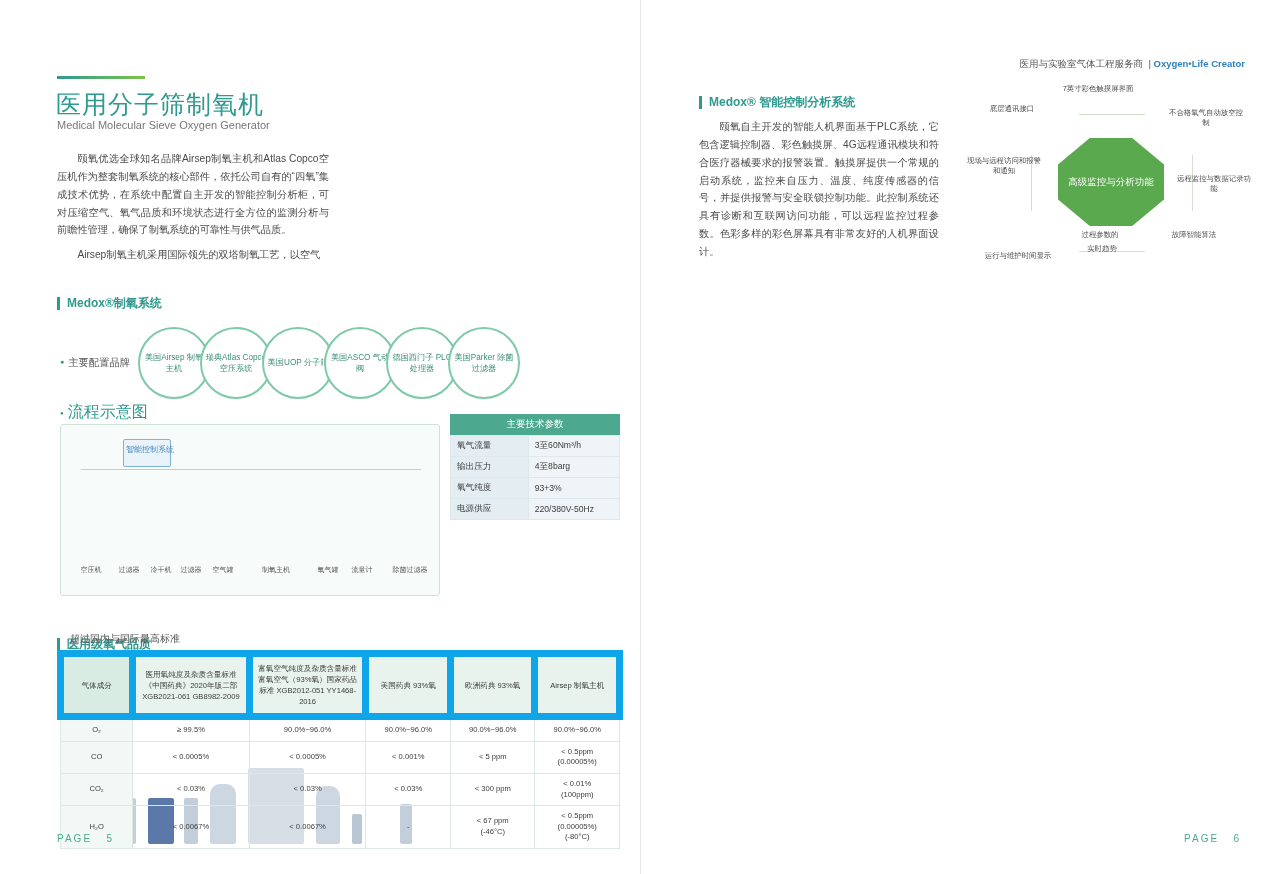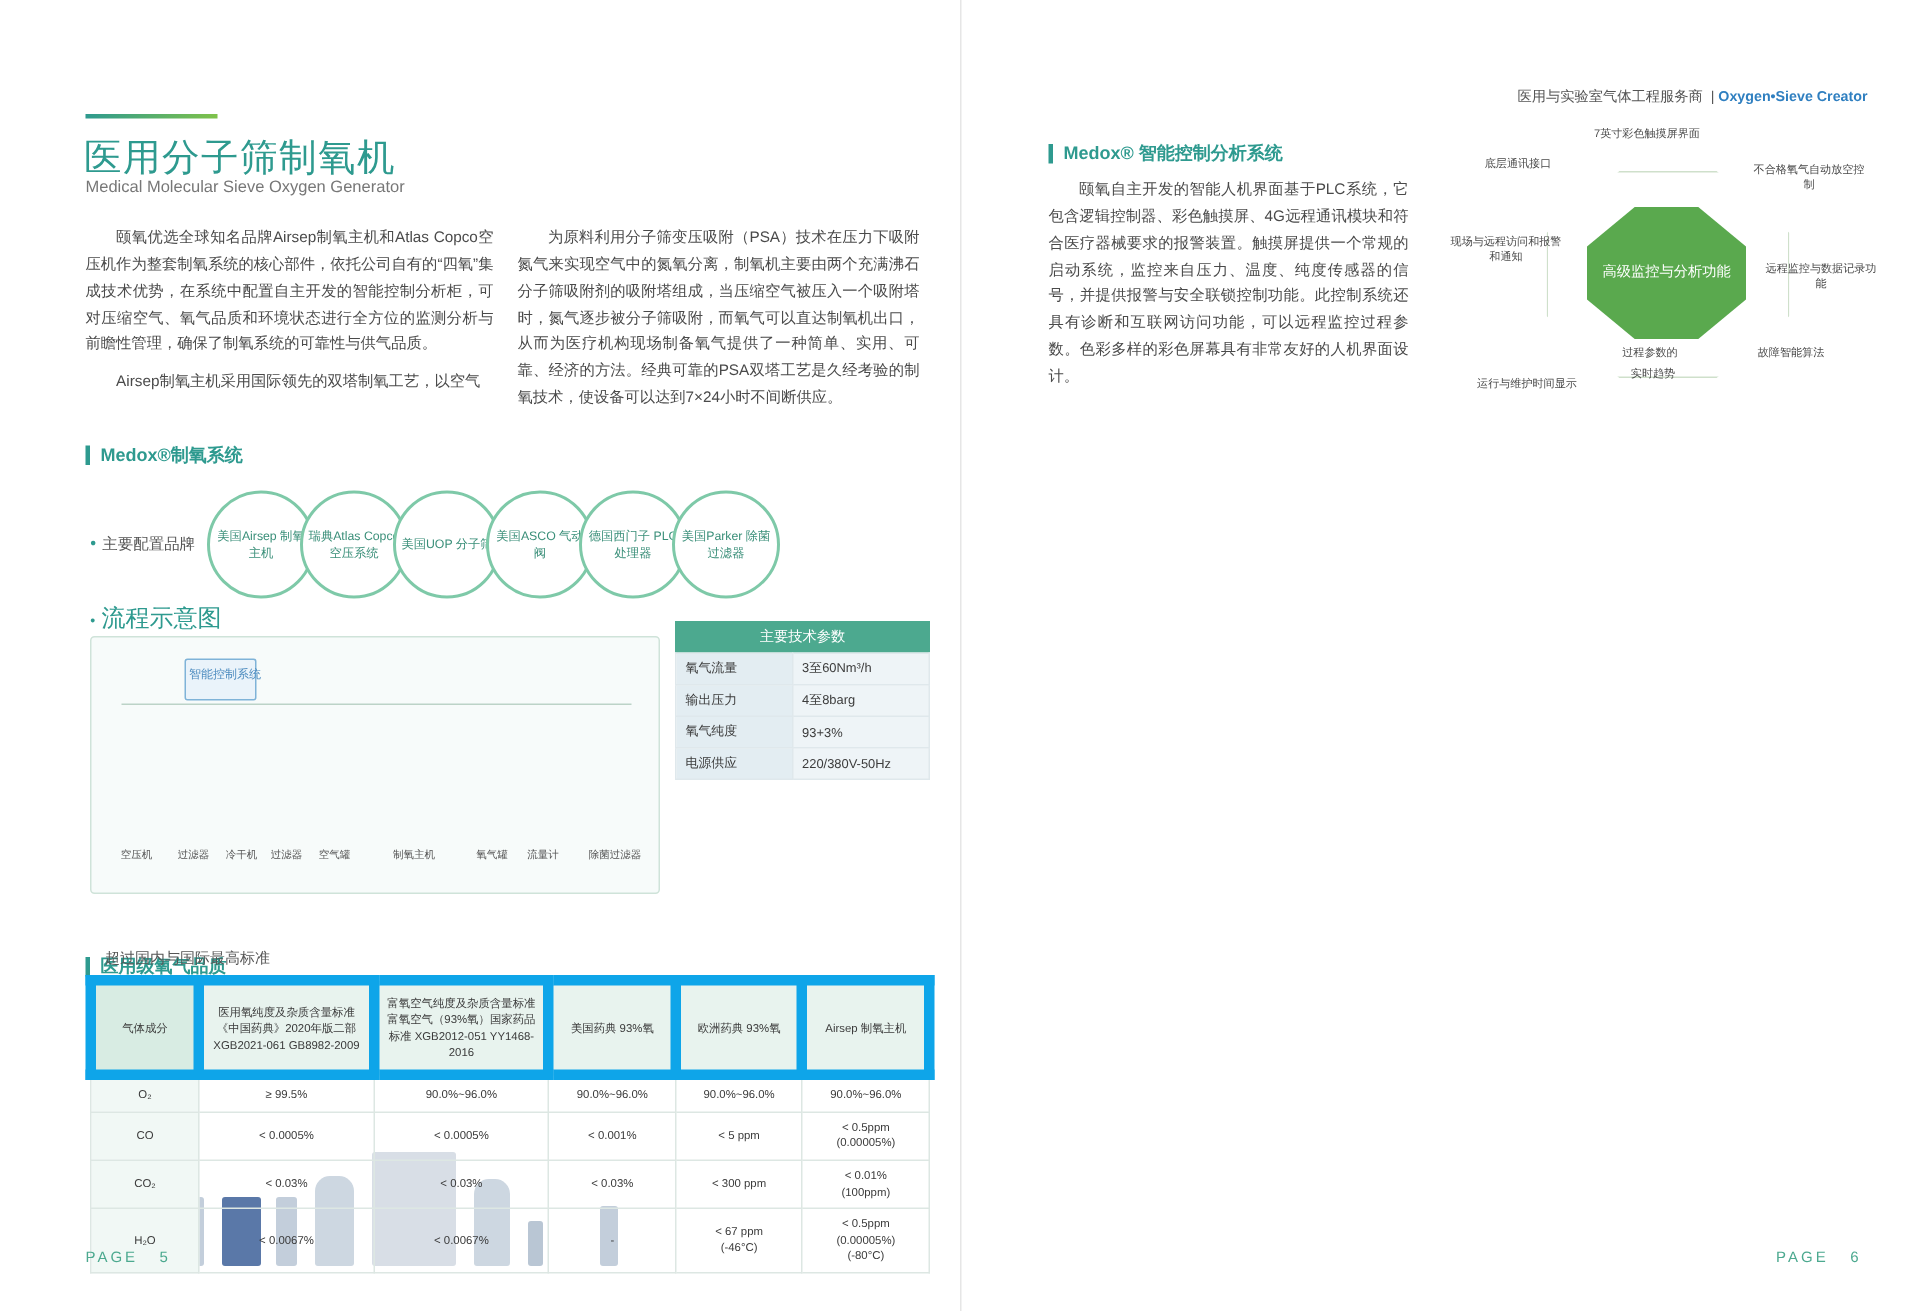--- a/index.html
+++ b/index.html
@@ -72,23 +72,20 @@
 
   <div class="L">
     <div class="title-rule"></div>
     <div class="maintitle">医用分子筛制氧机</div>
     <div class="subtitle">Medical Molecular Sieve Oxygen Generator</div>
 
     <div class="col-left">
       <p class="body">颐氧优选全球知名品牌Airsep制氧主机和Atlas Copco空压机作为整套制氧系统的核心部件，依托公司自有的“四氧”集成技术优势，在系统中配置自主开发的智能控制分析柜，可对压缩空气、氧气品质和环境状态进行全方位的监测分析与前瞻性管理，确保了制氧系统的可靠性与供气品质。</p>
       <p class="body">Airsep制氧主机采用国际领先的双塔制氧工艺，以空气</p>
     </div>
-    <div class="col-right">
-      <p class="body">为原料利用分子筛变压吸附（PSA）技术在压力下吸附氮气来实现空气中的氮氧分离，制氧机主要由两个充满沸石分子筛吸附剂的吸附塔组成，当压缩空气被压入一个吸附塔时，氮气逐步被分子筛吸附，而氧气可以直达制氧机出口，从而为医疗机构现场制备氧气提供了一种简单、实用、可靠、经济的方法。经典可靠的PSA双塔工艺是久经考验的制氧技术，使设备可以达到7×24小时不间断供应。</p>
-    </div>
 
     <div class="sec-title medox-title">
       <span class="bar"></span>
       <span>Medox®制氧系统</span>
     </div>
 
     <div class="brand-row">
       <div class="brand-label">主要配置品牌</div>
       <div class="chain">
         <div class="circ" style="left:0px;top:7px;">美国Airsep 制氧主机</div>
@@ -205,21 +202,21 @@
 
     <div class="pageno" style="left:57px;">
       <span>PAGE</span>
       &nbsp;&nbsp;<span>5</span>
     </div>
   </div>
 
   <div class="R">
     <div class="topbar">
       <span>医用与实验室气体工程服务商</span>
-      &nbsp;|&nbsp;<b>Oxygen•Sieve Creator</b>
+      &nbsp;|&nbsp;<b>Oxygen•Life Creator</b>
     </div>
 
     <div class="sec-title r-sec1">
       <span class="bar"></span>
       <span>Medox® 智能控制分析系统</span>
     </div>
     <div class="r-p1">
       <p class="body">颐氧自主开发的智能人机界面基于PLC系统，它包含逻辑控制器、彩色触摸屏、4G远程通讯模块和符合医疗器械要求的报警装置。触摸屏提供一个常规的启动系统，监控来自压力、温度、纯度传感器的信号，并提供报警与安全联锁控制功能。此控制系统还具有诊断和互联网访问功能，可以远程监控过程参数。色彩多样的彩色屏幕具有非常友好的人机界面设计。</p>
     </div>
 

